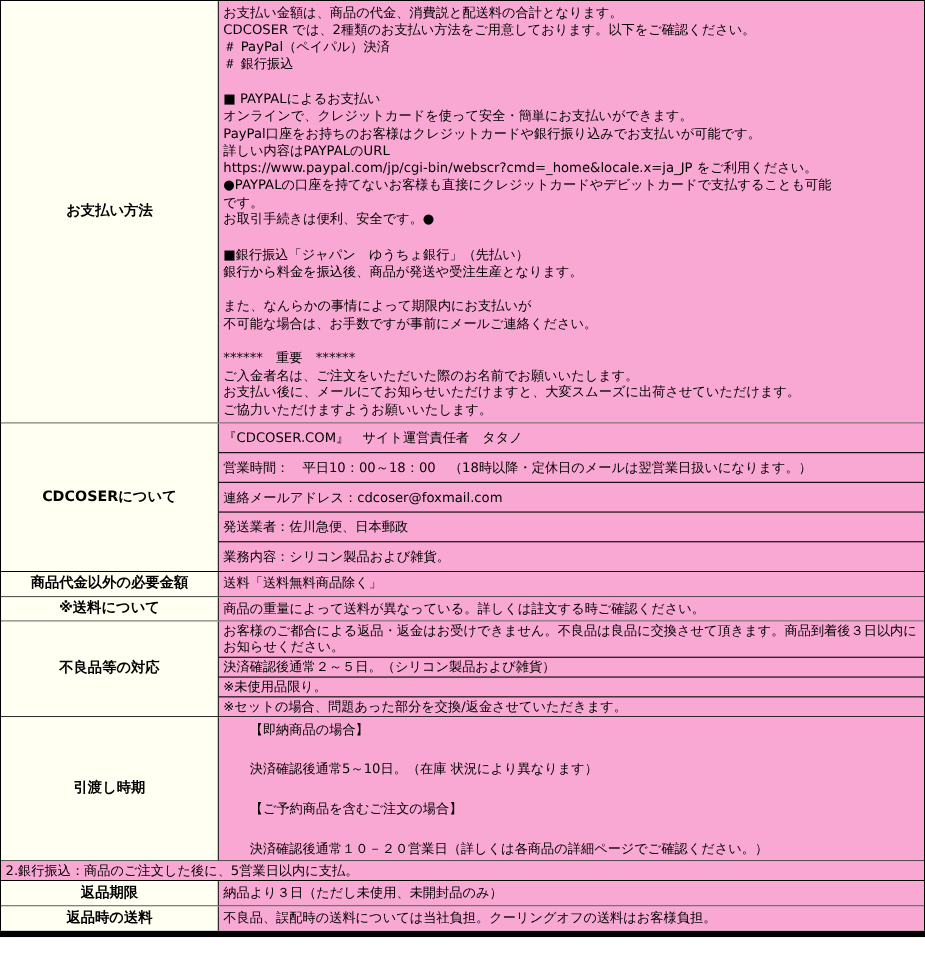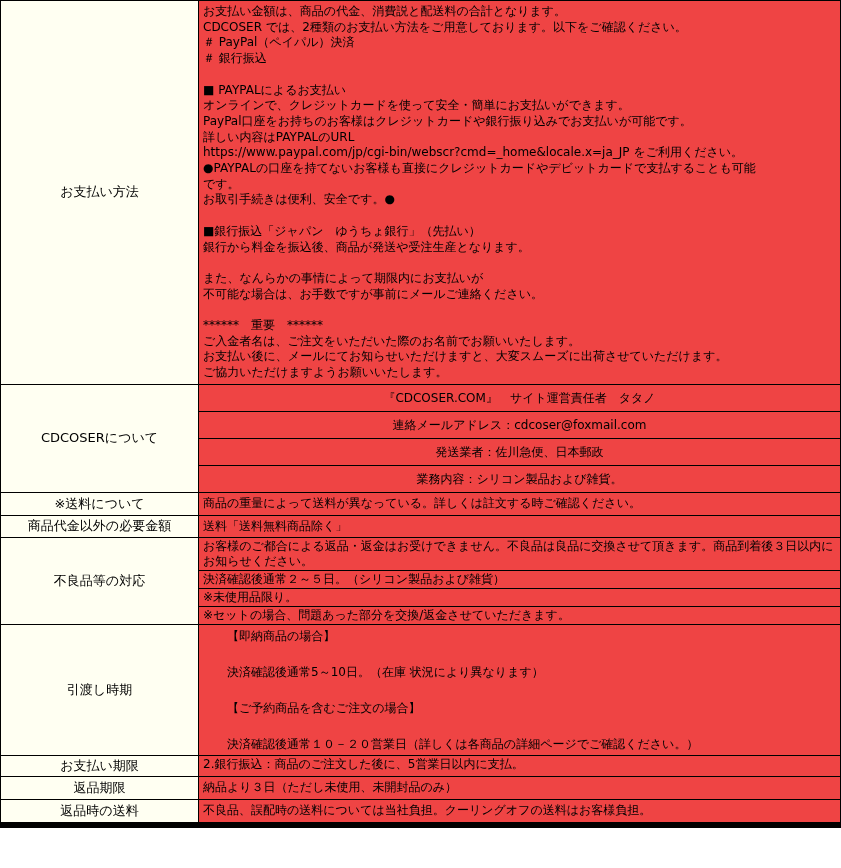--- a/index.html
+++ b/index.html
@@ -20,41 +20,41 @@
   .row + .row { border-top:1px solid #000; }
   .label-cell {
     flex:0 0 198px;
     width:198px;
     background:#fffff2;
     border-right:1px solid #000;
     display:flex;
     align-items:center;
     justify-content:center;
     text-align:center;
-    font-weight:normal;
+    font-weight:bold;
     font-size:13px;
     line-height:16px;
     padding:2px 4px;
   }
-  .content-cell { flex:1 1 auto; background:#ef4444; min-width:0; }
+  .content-cell { flex:1 1 auto; background:#f9a8d4; min-width:0; }
   .text {
     padding:3px 4px;
     white-space:pre-wrap;
     line-height:15.7px;
     word-break:break-all;
   }
   .text.spaced { line-height:18px; padding:2px 4px;margin-left:24px; }
   .subrow {
     padding:1px 4px;
     line-height:15px;
     white-space:pre-wrap;
     word-break:break-all;
   }
   .subrow + .subrow { border-top:1px solid #000; }
-  .subrow.tall { padding:5px 4px; line-height:16px;text-align:center; }
+  .subrow.tall { padding:5px 4px; line-height:16px; }
   .bold { font-weight:normal; }
   .bottom-bar { width:841px; height:6px; background:#000; }
 </style>
 </head>
 <body>
 
 <div class="policy-table">
 
   <div class="row">
     <div class="label-cell">お支払い方法</div>
@@ -83,37 +83,38 @@
 ご入金者名は、ご注文をいただいた際のお名前でお願いいたします。
 お支払い後に、メールにてお知らせいただけますと、大変スムーズに出荷させていただけます。
 ご協力いただけますようお願いいたします。</div>
     </div>
   </div>
 
   <div class="row">
     <div class="label-cell">CDCOSERについて</div>
     <div class="content-cell">
       <div class="subrow tall">『CDCOSER.COM』　サイト運営責任者　タタノ</div>
+      <div class="subrow tall">営業時間：　平日10：00～18：00　（18時以降・定休日のメールは翌営業日扱いになります。）</div>
       <div class="subrow tall bold">連絡メールアドレス：cdcoser@foxmail.com</div>
       <div class="subrow tall">発送業者：佐川急便、日本郵政</div>
       <div class="subrow tall">業務内容：シリコン製品および雑貨。</div>
     </div>
   </div>
 
   <div class="row">
-    <div class="label-cell">※送料について</div>
+    <div class="label-cell">商品代金以外の必要金額</div>
     <div class="content-cell">
-      <div class="text">商品の重量によって送料が異なっている。詳しくは註文する時ご確認ください。</div>
+      <div class="text">送料「送料無料商品除く」</div>
     </div>
   </div>
 
   <div class="row">
-    <div class="label-cell">商品代金以外の必要金額</div>
+    <div class="label-cell">※送料について</div>
     <div class="content-cell">
-      <div class="text">送料「送料無料商品除く」</div>
+      <div class="text">商品の重量によって送料が異なっている。詳しくは註文する時ご確認ください。</div>
     </div>
   </div>
 
   <div class="row">
     <div class="label-cell">不良品等の対応</div>
     <div class="content-cell">
       <div class="subrow">お客様のご都合による返品・返金はお受けできません。不良品は良品に交換させて頂きます。商品到着後３日以内にお知らせください。</div>
       <div class="subrow">決済確認後通常２～５日。（シリコン製品および雑貨）</div>
       <div class="subrow">※未使用品限り。</div>
       <div class="subrow">※セットの場合、問題あった部分を交換/返金させていただきます。</div>
@@ -127,21 +128,20 @@
 
 決済確認後通常5～10日。（在庫 状況により異なります）
 
 【ご予約商品を含むご注文の場合】
 
 決済確認後通常１０－２０営業日（詳しくは各商品の詳細ページでご確認ください。）</div>
     </div>
   </div>
 
   <div class="row">
-    <div class="label-cell">お支払い期限</div>
     <div class="content-cell">
       <div class="subrow">2.銀行振込：商品のご注文した後に、5営業日以内に支払。</div>
     </div>
   </div>
 
   <div class="row">
     <div class="label-cell">返品期限</div>
     <div class="content-cell">
       <div class="text">納品より３日（ただし未使用、未開封品のみ）</div>
     </div>

